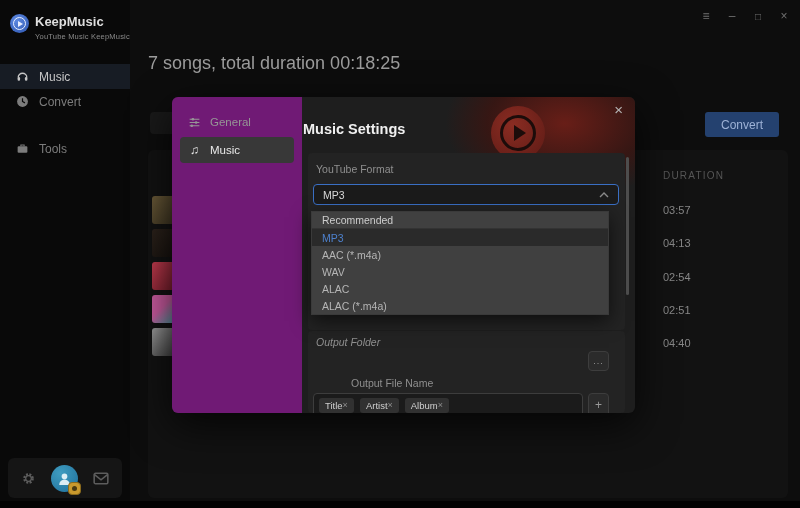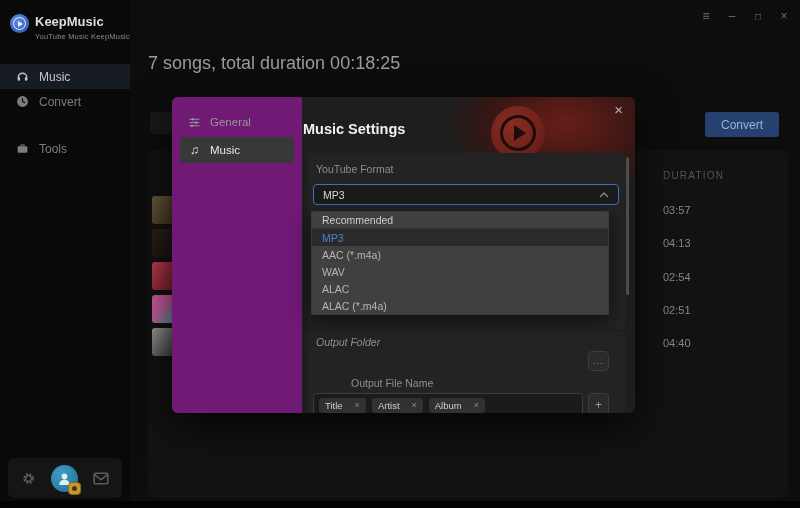--- a/index.html
+++ b/index.html
@@ -64,21 +64,21 @@
   .lbl-format{position:absolute;left:8px;top:10px;}
   .select-box{position:absolute;left:5px;top:31px;width:306px;height:21px;background:#1b1b1b;border:1px solid #3a6fc4;border-radius:4px;display:flex;align-items:center;padding:0 9px;cursor:pointer;}
   .select-box .val{font-size:10.5px;color:#d8d8d8;flex:1;}
   .lbl-folder{position:absolute;left:8px;top:5px;font-style:italic;}
   .folder-input{position:absolute;left:5px;top:20px;width:270px;height:20px;background:#1b1b1b;border:1px solid #3d3d3d;border-radius:4px;color:#c4c4c4;font-size:10px;padding:0 11px;outline:none;}
   .sq-btn{position:absolute;left:280px;width:21px;background:#2b2b2b;border:1px solid #3d3d3d;border-radius:4px;color:#9a9a9a;font-size:11px;display:flex;align-items:center;justify-content:center;cursor:pointer;}
   .browse-btn{top:20px;height:20px;letter-spacing:1px;font-size:9px;}
   .lbl-filename{position:absolute;left:8px;top:46px;margin-left:35px;}
   .tags-box{position:absolute;left:5px;top:62px;width:270px;height:24px;background:#1b1b1b;border:1px solid #3d3d3d;border-radius:4px;display:flex;align-items:center;gap:6px;padding:0 5px;}
   .add-btn{top:62px;height:24px;font-size:12px;}
-  .tag-pill{display:flex;align-items:center;gap:12px;background:#313131;border-radius:3px;padding:2px 6px;font-size:9.5px;color:#cfcfcf;cursor:default;}
+  .tag-pill{display:flex;align-items:center;gap:0;background:#313131;border-radius:3px;padding:2px 6px;font-size:9.5px;color:#cfcfcf;cursor:default;}
   .tag-x{color:#8d8d8d;font-size:9px;cursor:pointer;}
   .dlg-scrollbar{position:absolute;left:454px;top:60px;width:3px;height:138px;background:#4d4d4d;border-radius:2px;}
 
   
   .dropdown{position:absolute;left:139px;top:114px;width:298px;background:#404040;border:1px solid #3a3a3a;border-radius:0;box-shadow:0 6px 18px rgba(0,0,0,.6);z-index:20;}
   .dd-item{height:17px;display:flex;align-items:center;padding-left:10px;font-size:10.5px;color:#b5b5b5;cursor:pointer;}
   .dd-header{color:#cdcdcd;border-bottom:1px solid #333;}
   .dd-item.selected{background:#2a2a2a;color:#4d80cc;}
 
   .bottom-strip{position:absolute;left:0;bottom:0;width:800px;height:7px;background:#020202;z-index:30;}

